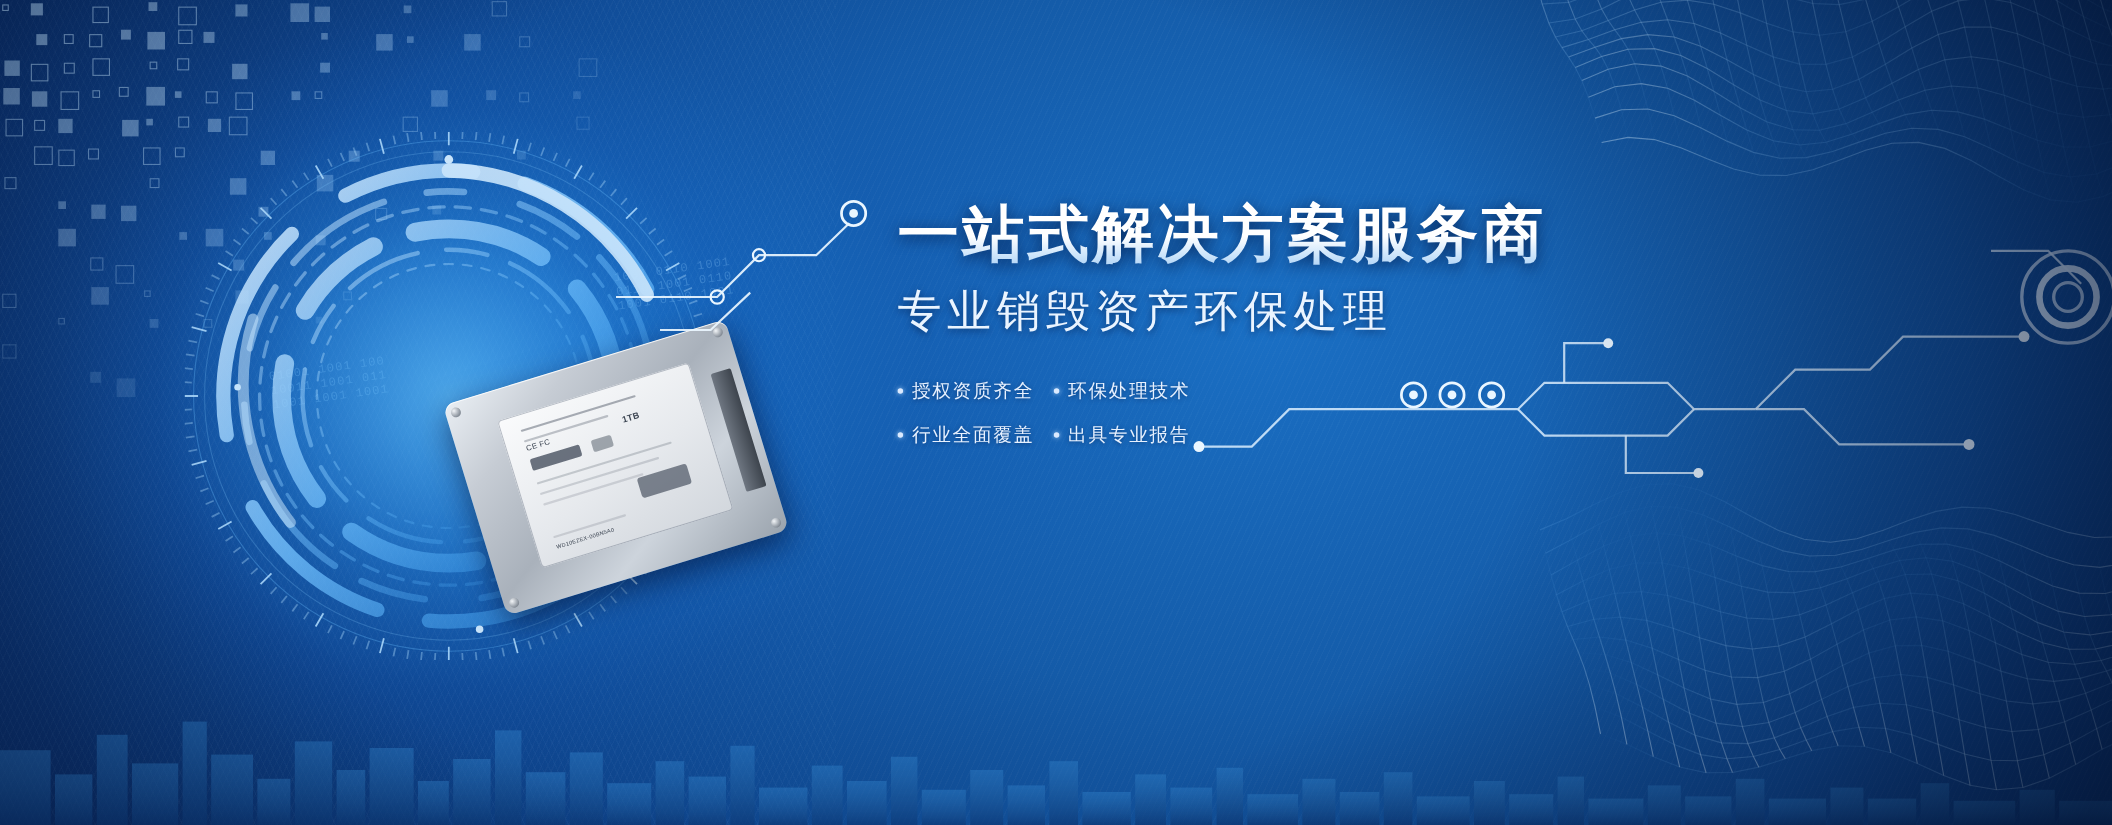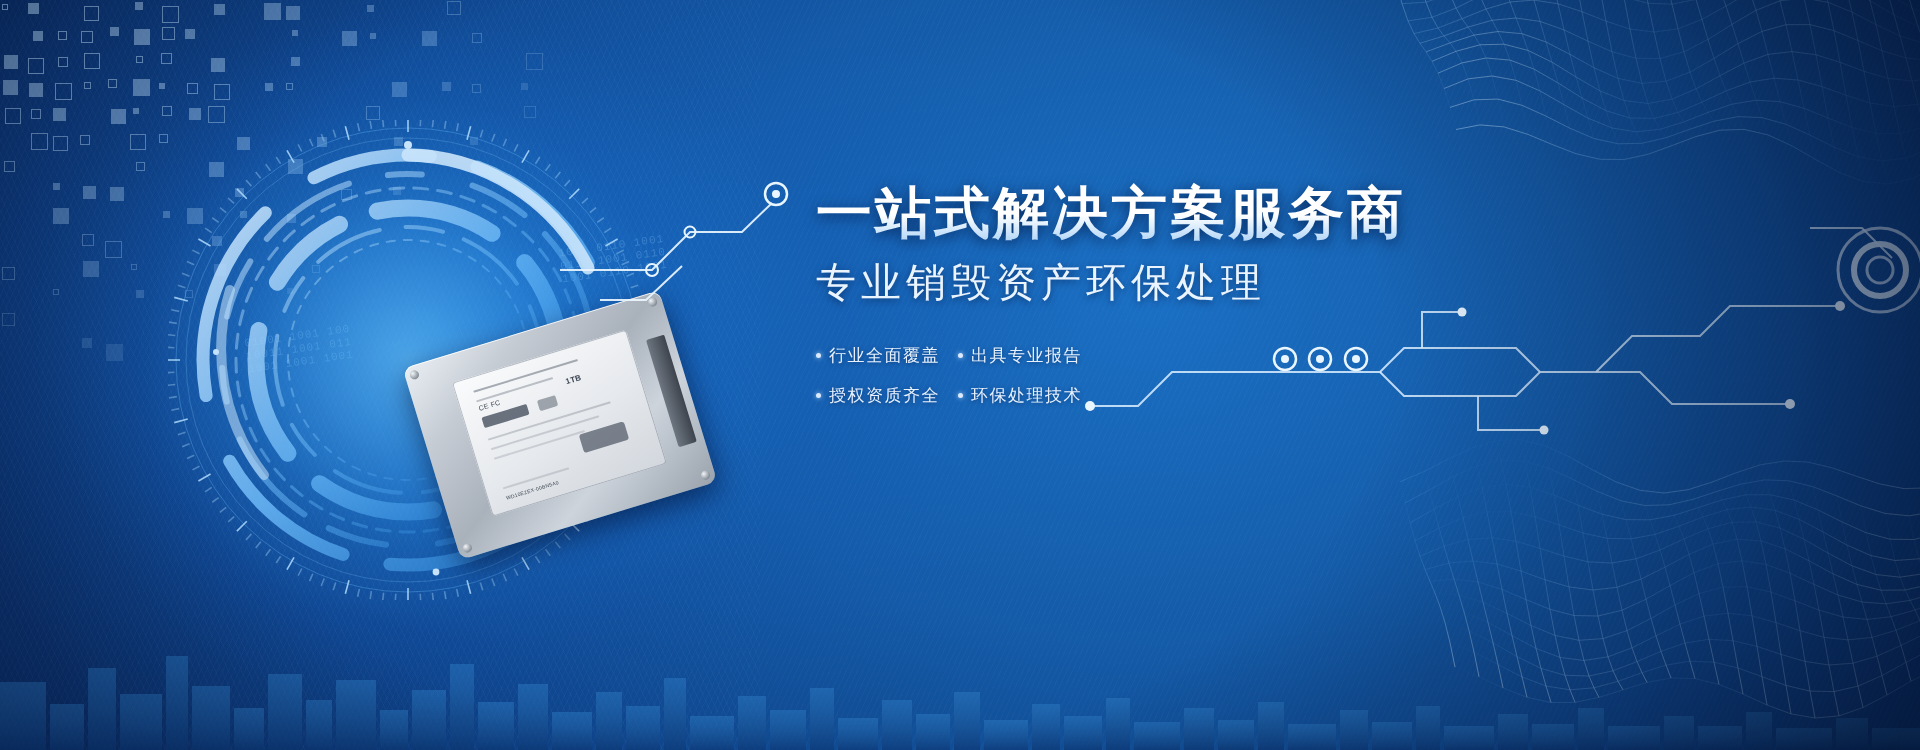--- a/index.html
+++ b/index.html
@@ -611,33 +611,33 @@
   <div class="vignette"></div>
 
   <div id="copy">
     <h1 class="headline">一站式解决方案服务商</h1>
     <div class="subhead">专业销毁资产环保处理</div>
 
     <div id="features">
       <div class="frow">
         <div class="fitem">
           <span class="dot"></span>
+          <span class="ftxt">授权资质齐全</span>
+        </div>
+        <div class="fitem">
+          <span class="dot"></span>
+          <span class="ftxt">环保处理技术</span>
+        </div>
+      </div>
+      <div class="frow">
+        <div class="fitem">
+          <span class="dot"></span>
           <span class="ftxt">行业全面覆盖</span>
         </div>
         <div class="fitem">
           <span class="dot"></span>
           <span class="ftxt">出具专业报告</span>
         </div>
       </div>
-      <div class="frow">
-        <div class="fitem">
-          <span class="dot"></span>
-          <span class="ftxt">授权资质齐全</span>
-        </div>
-        <div class="fitem">
-          <span class="dot"></span>
-          <span class="ftxt">环保处理技术</span>
-        </div>
-      </div>
     </div>
   </div>
 
 </div>
 
 </body></html>

